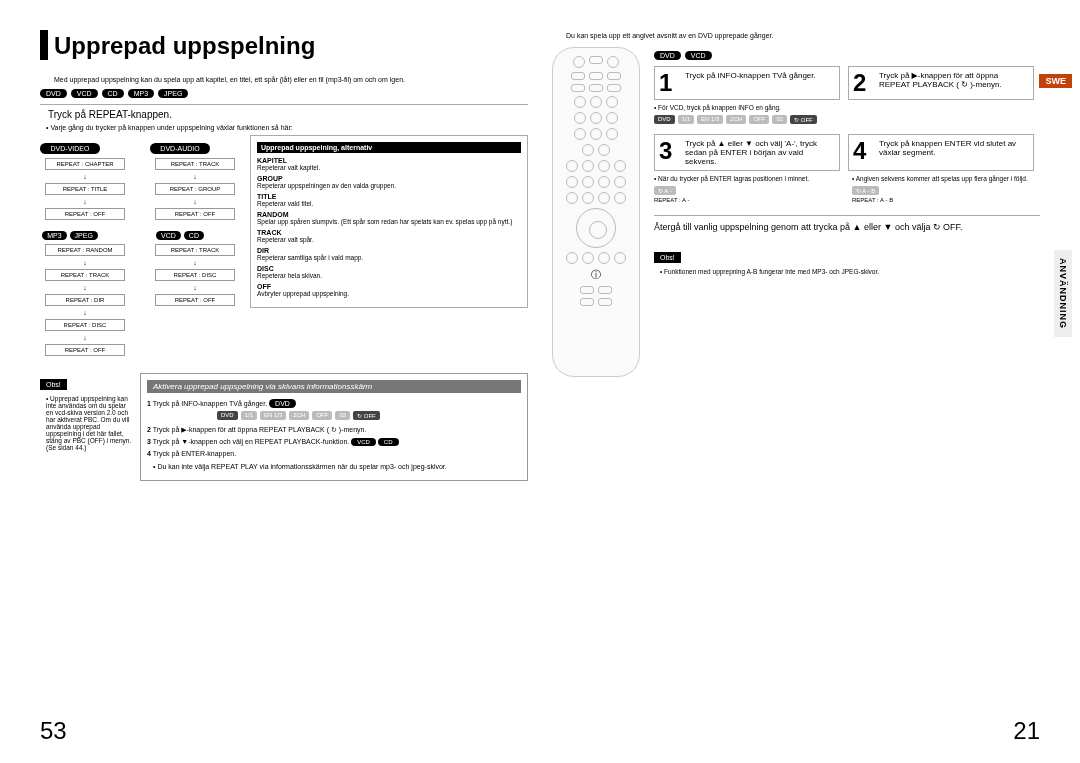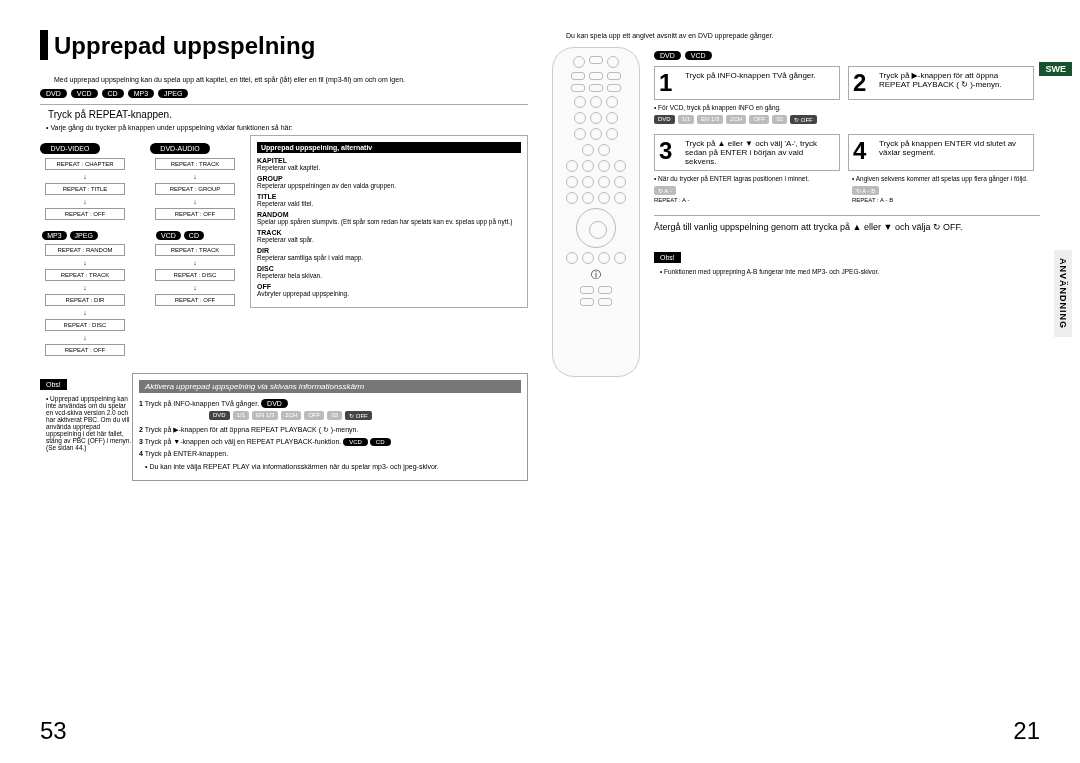--- a/index.html
+++ b/index.html
@@ -47,28 +47,28 @@
   .dpad { width: 40px; height: 40px; border: 1px solid #bbb; border-radius: 50%; position: relative; }
   .dpad::after { content: ""; position: absolute; top: 12px; left: 12px; width: 16px; height: 16px; border: 1px solid #bbb; border-radius: 50%; }
 
   .steps { display: flex; flex-wrap: wrap; gap: 8px; }
   .step-box { border: 1px solid #aaa; padding: 4px; width: 186px; display: flex; gap: 6px; }
   .step-num { font-size: 24px; font-weight: bold; line-height: 1; width: 20px; flex-shrink: 0; }
   .step-text { font-size: 8px; }
   .step-below { font-size: 6.5px; margin: 4px 0; }
 
   .sidebar-tab { position: absolute; right: -32px; top: 220px; writing-mode: vertical-rl; background: #eee; padding: 8px 4px; font-size: 9px; font-weight: bold; letter-spacing: 1px; }
-  .swe { background: #14532d; color: #fff; font-size: 9px; padding: 2px 6px; position: absolute; right: -32px; top: 32px; font-weight: bold; }
+  .swe { background: #c2410c; color: #fff; font-size: 9px; padding: 2px 6px; position: absolute; right: -32px; top: 44px; font-weight: bold; }
 
   .two-col { display: flex; gap: 10px; }
   .bar-sm { display: flex; gap: 3px; }
   .bar-seg { background: #444; color: #fff; font-size: 6px; padding: 1px 4px; border-radius: 2px; }
   .bar-seg.lite { background: #bbb; }
   
-  .l-content { display: flex; }
+  .l-content { display: flex; gap: 8px; }
   .l-left { flex: 0 0 92px; }
   .l-right { flex: 1; }
 </style>
 </head>
 <body>
 
 <div class="spread">
 
   <div class="page">
     <div class="bar-title">

